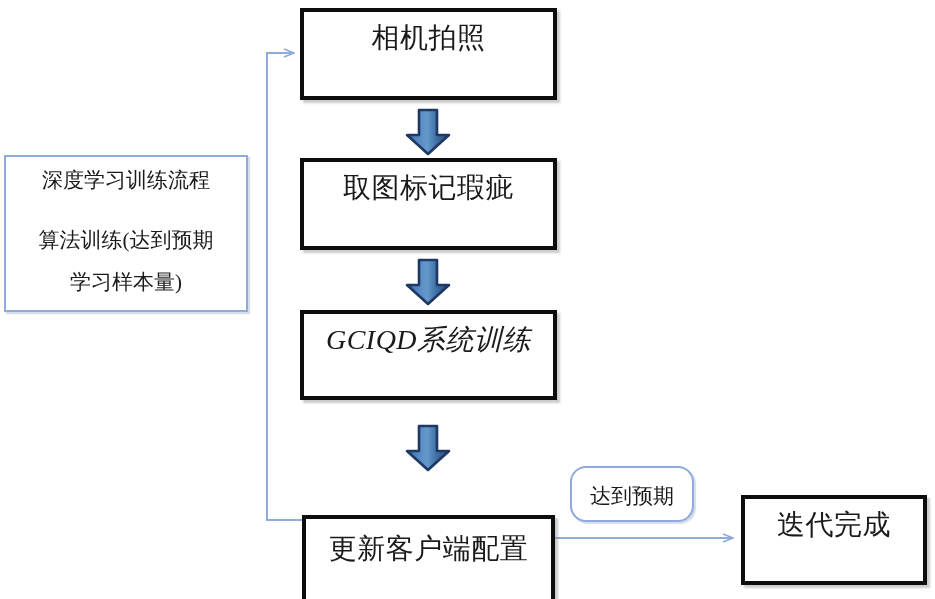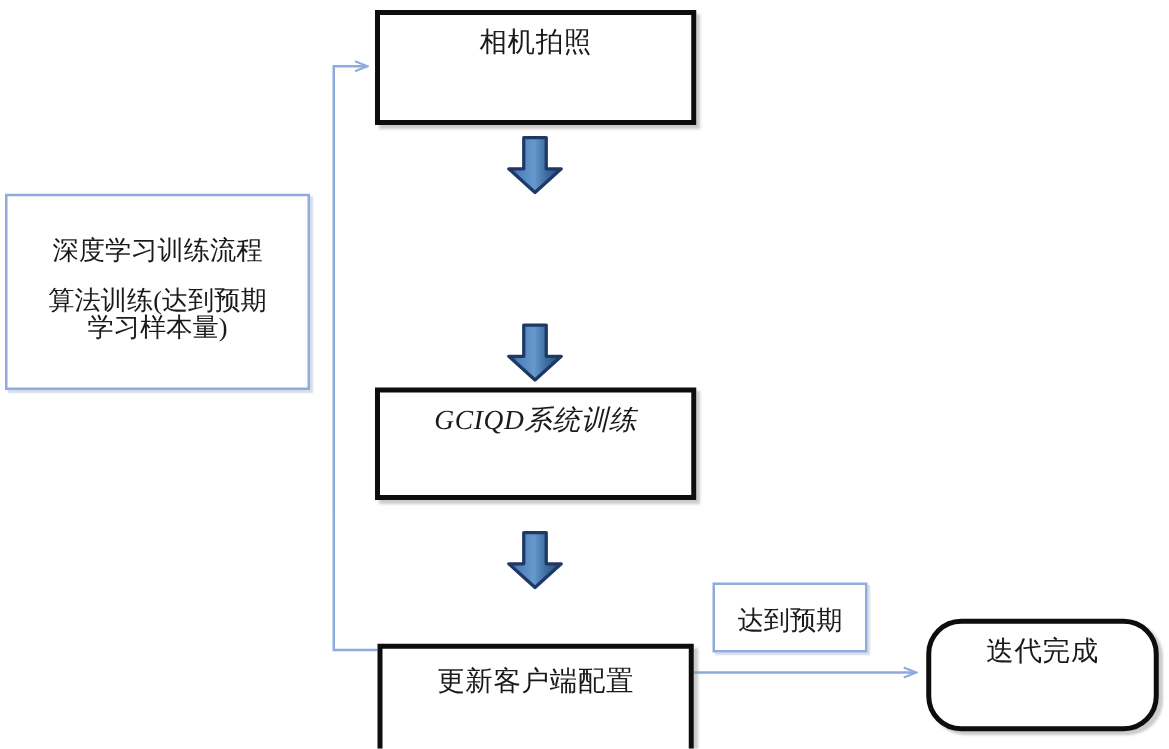--- a/index.html
+++ b/index.html
@@ -25,21 +25,21 @@
     border: 4px solid #0d0d0d;
     box-shadow: 3px 3px 2px rgba(140,140,140,0.45);
     display: block;
   }
   .proc-label {
     position: absolute;
     left: 0;
     right: 0;
     top: 8px;
     text-align: center;
-    font-size: 22px;
+    font-size: 28px;
     line-height: 1.28;
     color: #1a1a1a;
     letter-spacing: 0.5px;
   }
   
   .note-box {
     position: absolute;
     box-sizing: border-box;
     background: #ffffff;
     border: 2px solid #8faadc;
@@ -101,39 +101,42 @@
 
   <svg class="block-arrow" style="left:404px; top:258px; width:48px; height:48px;" viewBox="0 0 48 48" xmlns="http://www.w3.org/2000/svg">
     <path d="M15,2 L33,2 L33,27 L45,27 L24,46 L3,27 L15,27 Z" fill="url(#arrowGrad)" stroke="#1f3864" stroke-width="2.6" stroke-linejoin="round"></path>
   </svg>
 
   <svg class="block-arrow" style="left:404px; top:424px; width:48px; height:48px;" viewBox="0 0 48 48" xmlns="http://www.w3.org/2000/svg">
     <path d="M15,2 L33,2 L33,27 L45,27 L24,46 L3,27 L15,27 Z" fill="url(#arrowGrad)" stroke="#1f3864" stroke-width="2.6" stroke-linejoin="round"></path>
   </svg>
 
   <div class="note-box" style="left:4px; top:155px; width:244px; height:157px;">
-    <div class="note-label" style="top:28px;">深度学习训练流程</div>
+    <div class="note-label" style="top:8px;">深度学习训练流程</div>
     <div class="note-label" style="top:68px;">算法训练(达到预期</div>
-    <div class="note-label" style="top:90px;">学习样本量)</div>
+    <div class="note-label" style="top:110px;">学习样本量)</div>
   </div>
 
   <div class="proc-box" style="left:300px; top:8px; width:257px; height:92px;">
     <div class="proc-label">相机拍照</div>
   </div>
 
+  <div class="proc-box" style="left:300px; top:158px; width:257px; height:92px;">
+    <div class="proc-label">取图标记瑕疵</div>
+  </div>
 
   <div class="proc-box" style="left:300px; top:310px; width:257px; height:90px;font-style:italic;">
     <div class="proc-label">GCIQD系统训练</div>
   </div>
 
   <div class="proc-box" style="left:302px; top:475px; width:253px; height:110px;margin-top:40px;">
     <div class="proc-label" style="top:12px;">更新客户端配置</div>
   </div>
 
-  <div class="proc-box" style="left:741px; top:495px; width:186px; height:90px;border-radius:28px;">
+  <div class="proc-box" style="left:741px; top:495px; width:186px; height:90px;">
     <div class="proc-label">迭代完成</div>
   </div>
 
-  <div class="note-box" style="left:570px; top:466px; width:124px; height:56px;">
+  <div class="note-box" style="left:570px; top:466px; width:124px; height:56px;border-radius:16px;">
     <div class="note-label" style="top:13px;">达到预期</div>
   </div>
 
 </div>
 
 </body></html>

